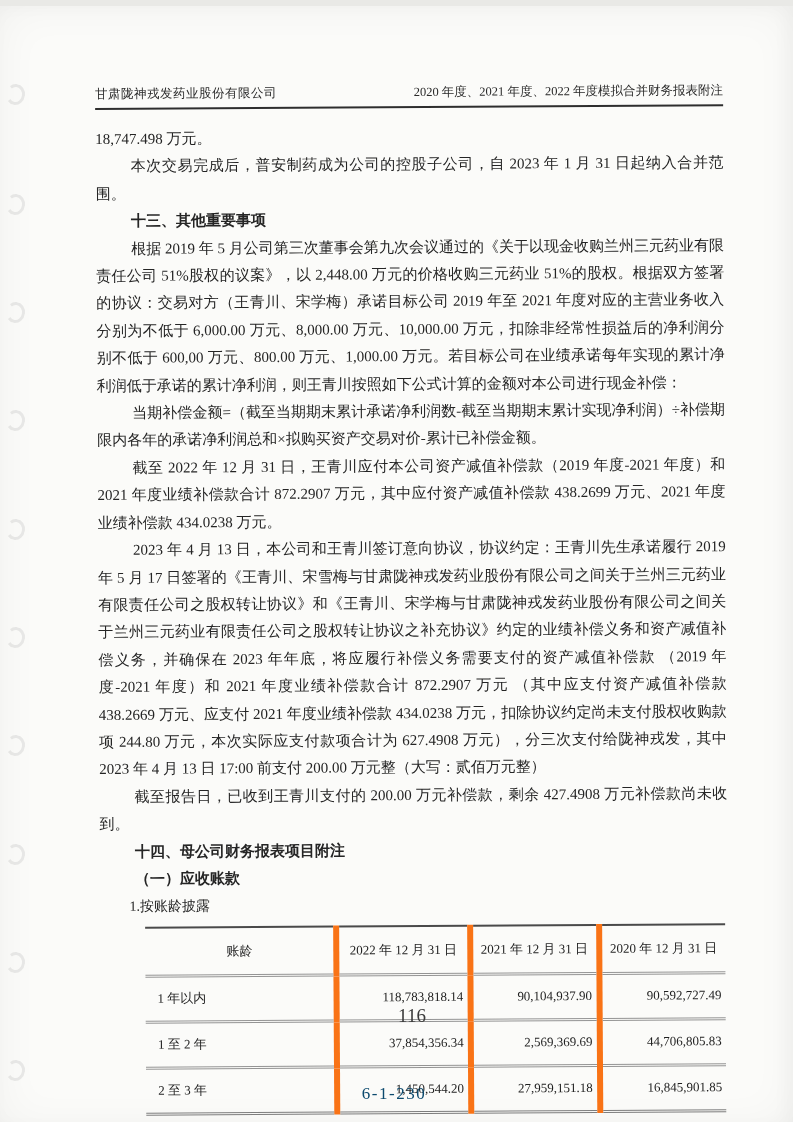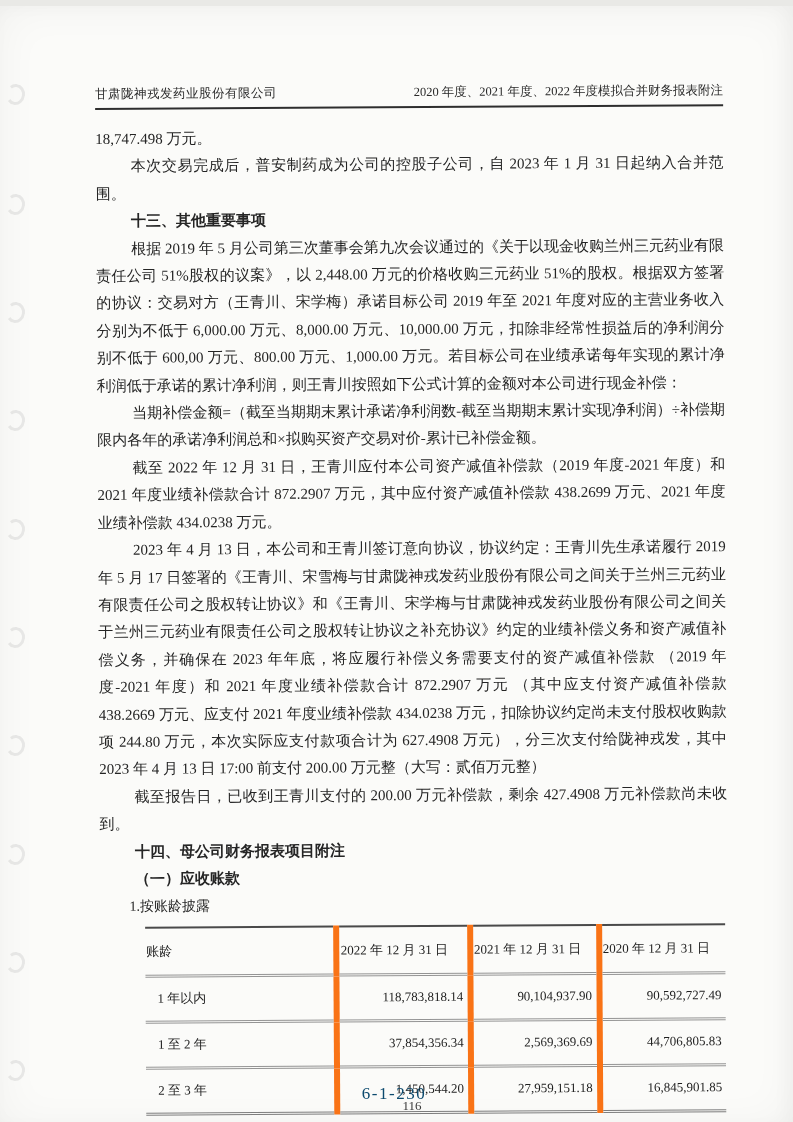--- a/index.html
+++ b/index.html
@@ -43,28 +43,28 @@
     margin-left:45px; margin-top:6px;
     width:580px; border-collapse:collapse;
     font-size:13px; color:#1f1f1f;
     border-top:2px solid #4a4a4a;
     border-bottom:3px double #7d7d7d;
     table-layout:fixed;
   }
   table.aging th, table.aging td { border-bottom:3px double #949494; }
   table.aging tr:last-child td { border-bottom:none; }
   table.aging th + th, table.aging td + td { border-left:6px solid #f97316; }
-  table.aging th { height:44px; font-weight:normal; text-align:left; }
+  table.aging th { height:44px; font-weight:normal; text-align:center; }
   table.aging td { height:41px; }
   td.label { text-align:left; padding-left:12px; }
   td.num { text-align:right; padding-right:4px; }
   .col-age { width:33%; } .col-y2022 { width:23%; } .col-y2021 { width:22.2%; } .col-y2020 { width:21.8%; }
   .footer-page {
-    position:absolute; top:1092px; left:412px; transform:translateX(-50%);
-    font-size:13px; color:#3a3a3a;
+    position:absolute; top:999px; left:412px; transform:translateX(-50%);
+    font-size:19px; color:#3a3a3a;
   }
   .footer-code {
     position:absolute; top:1078px; left:394px; transform:translateX(-50%);
     font-size:17px; letter-spacing:1.5px; color:#0c4a6e;
   }
 </style>
 </head>
 <body>
 
 <div class="page">

